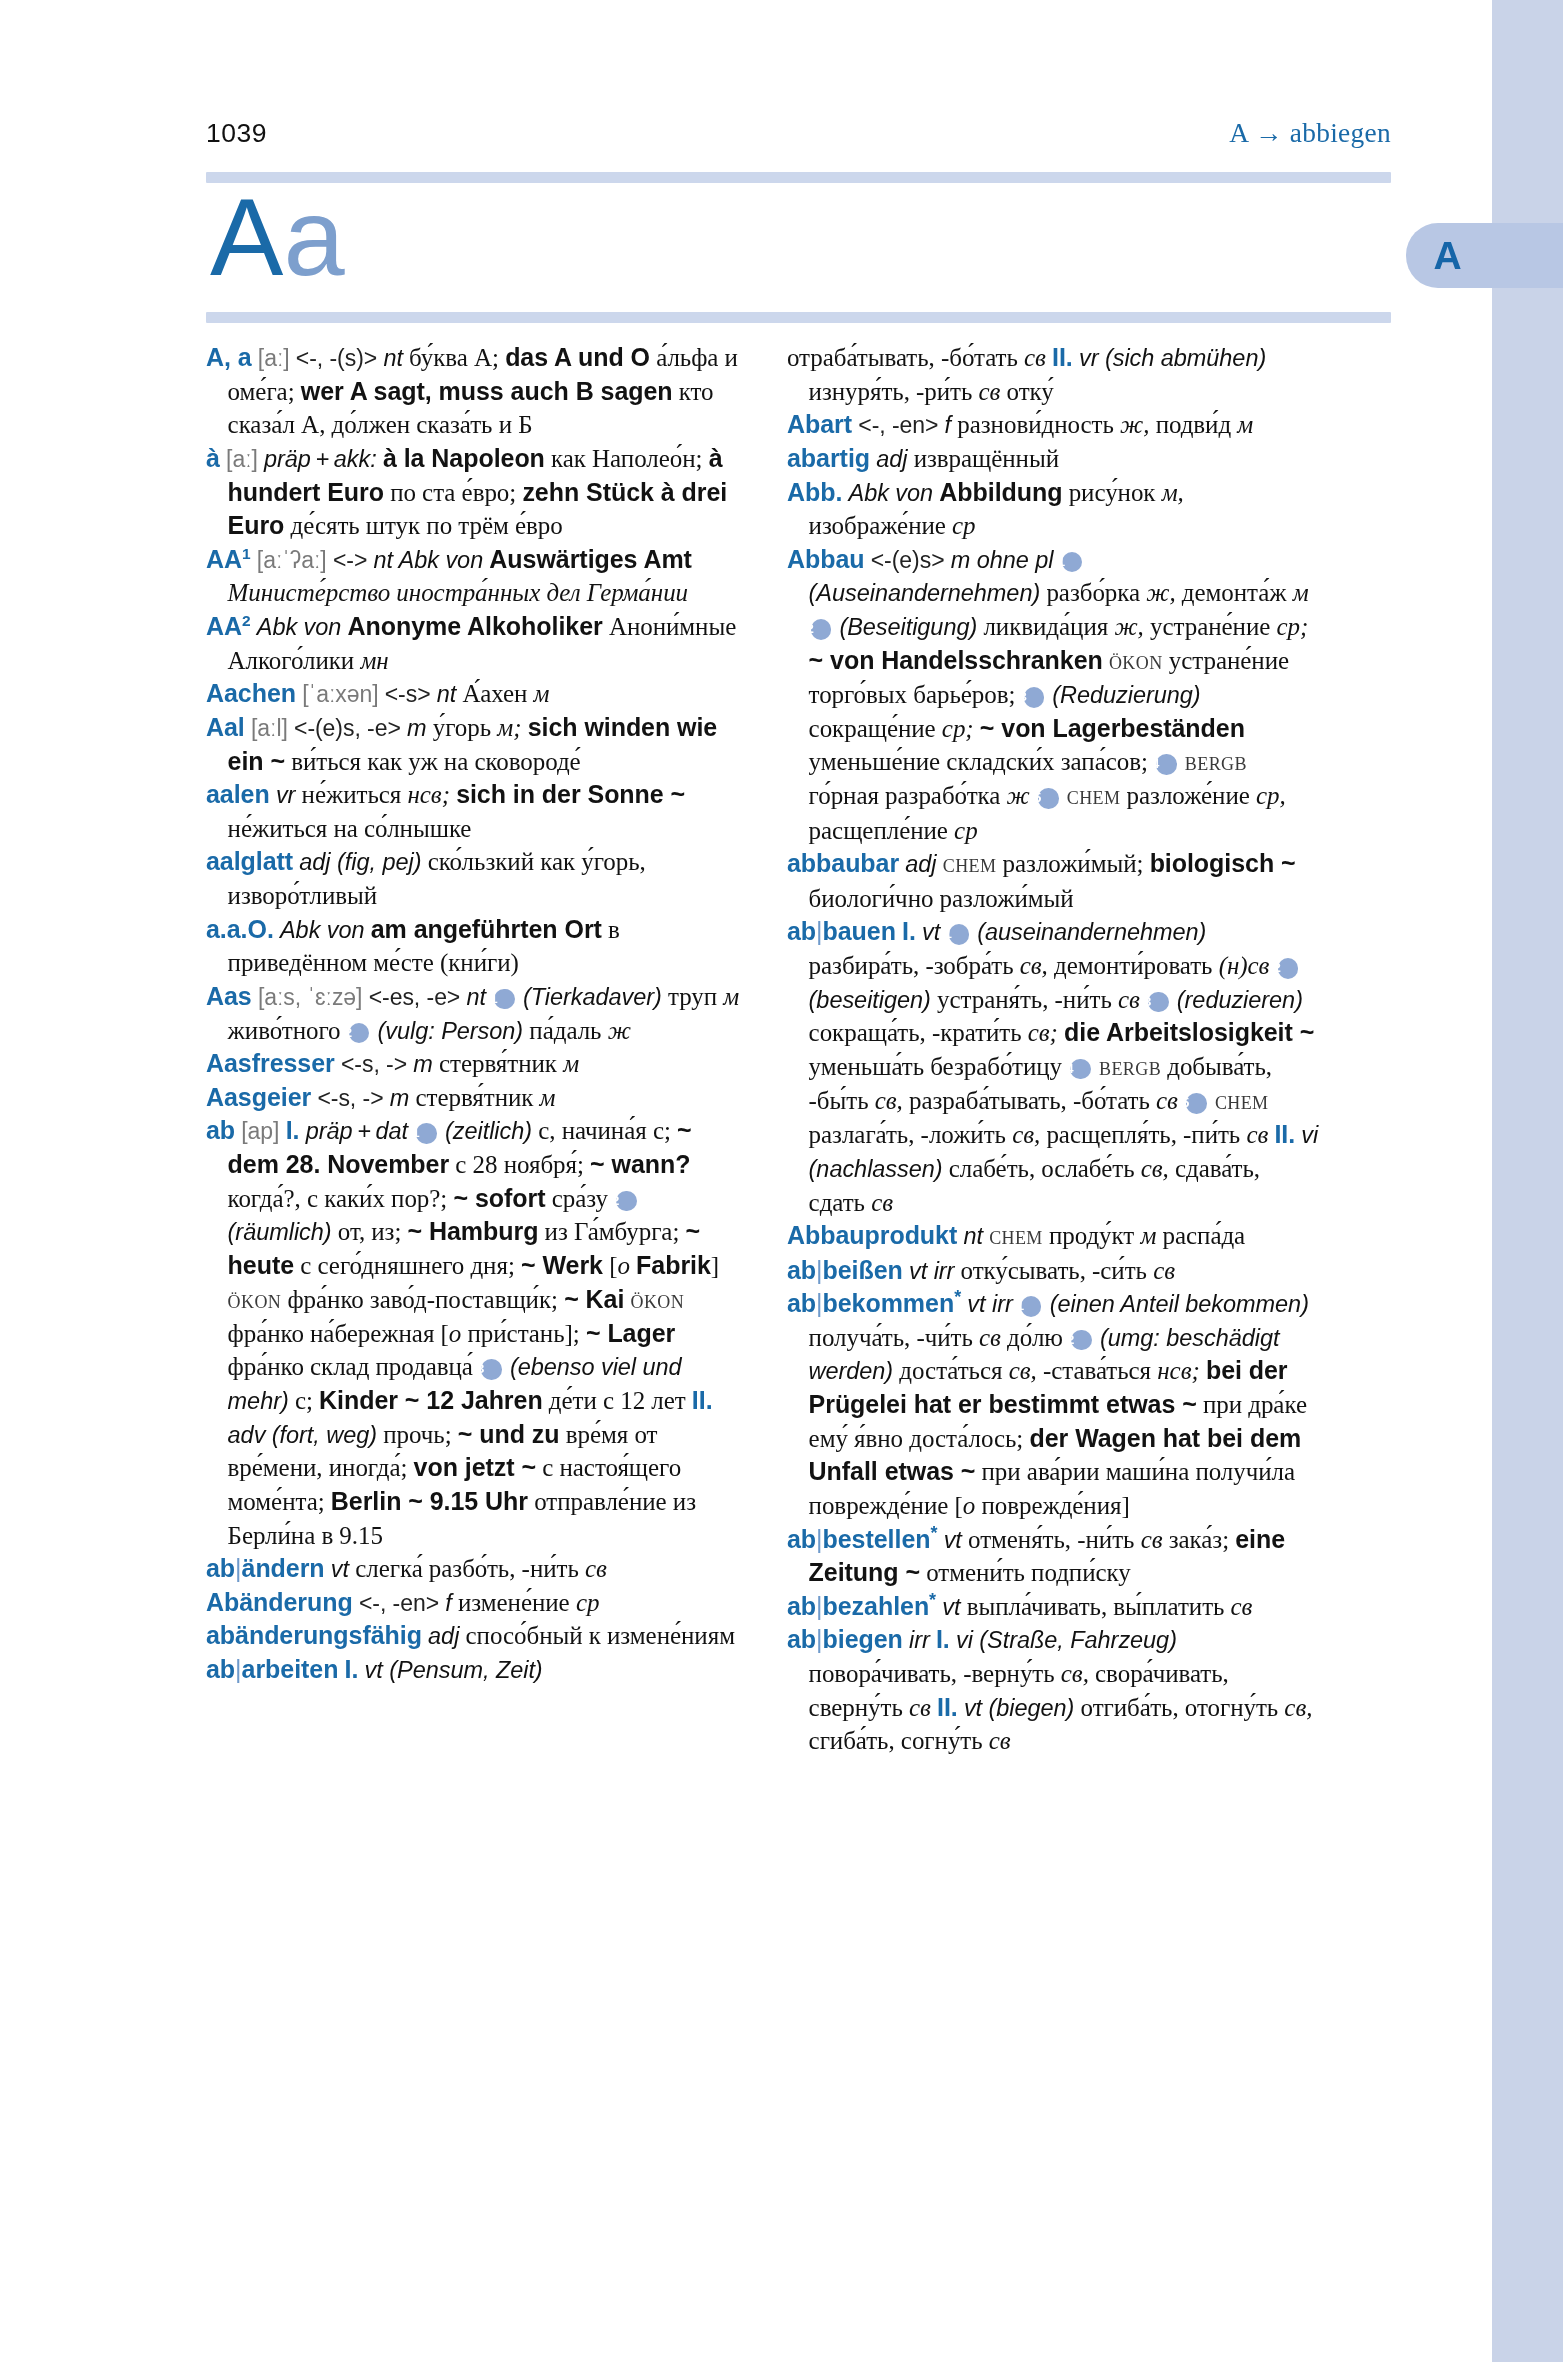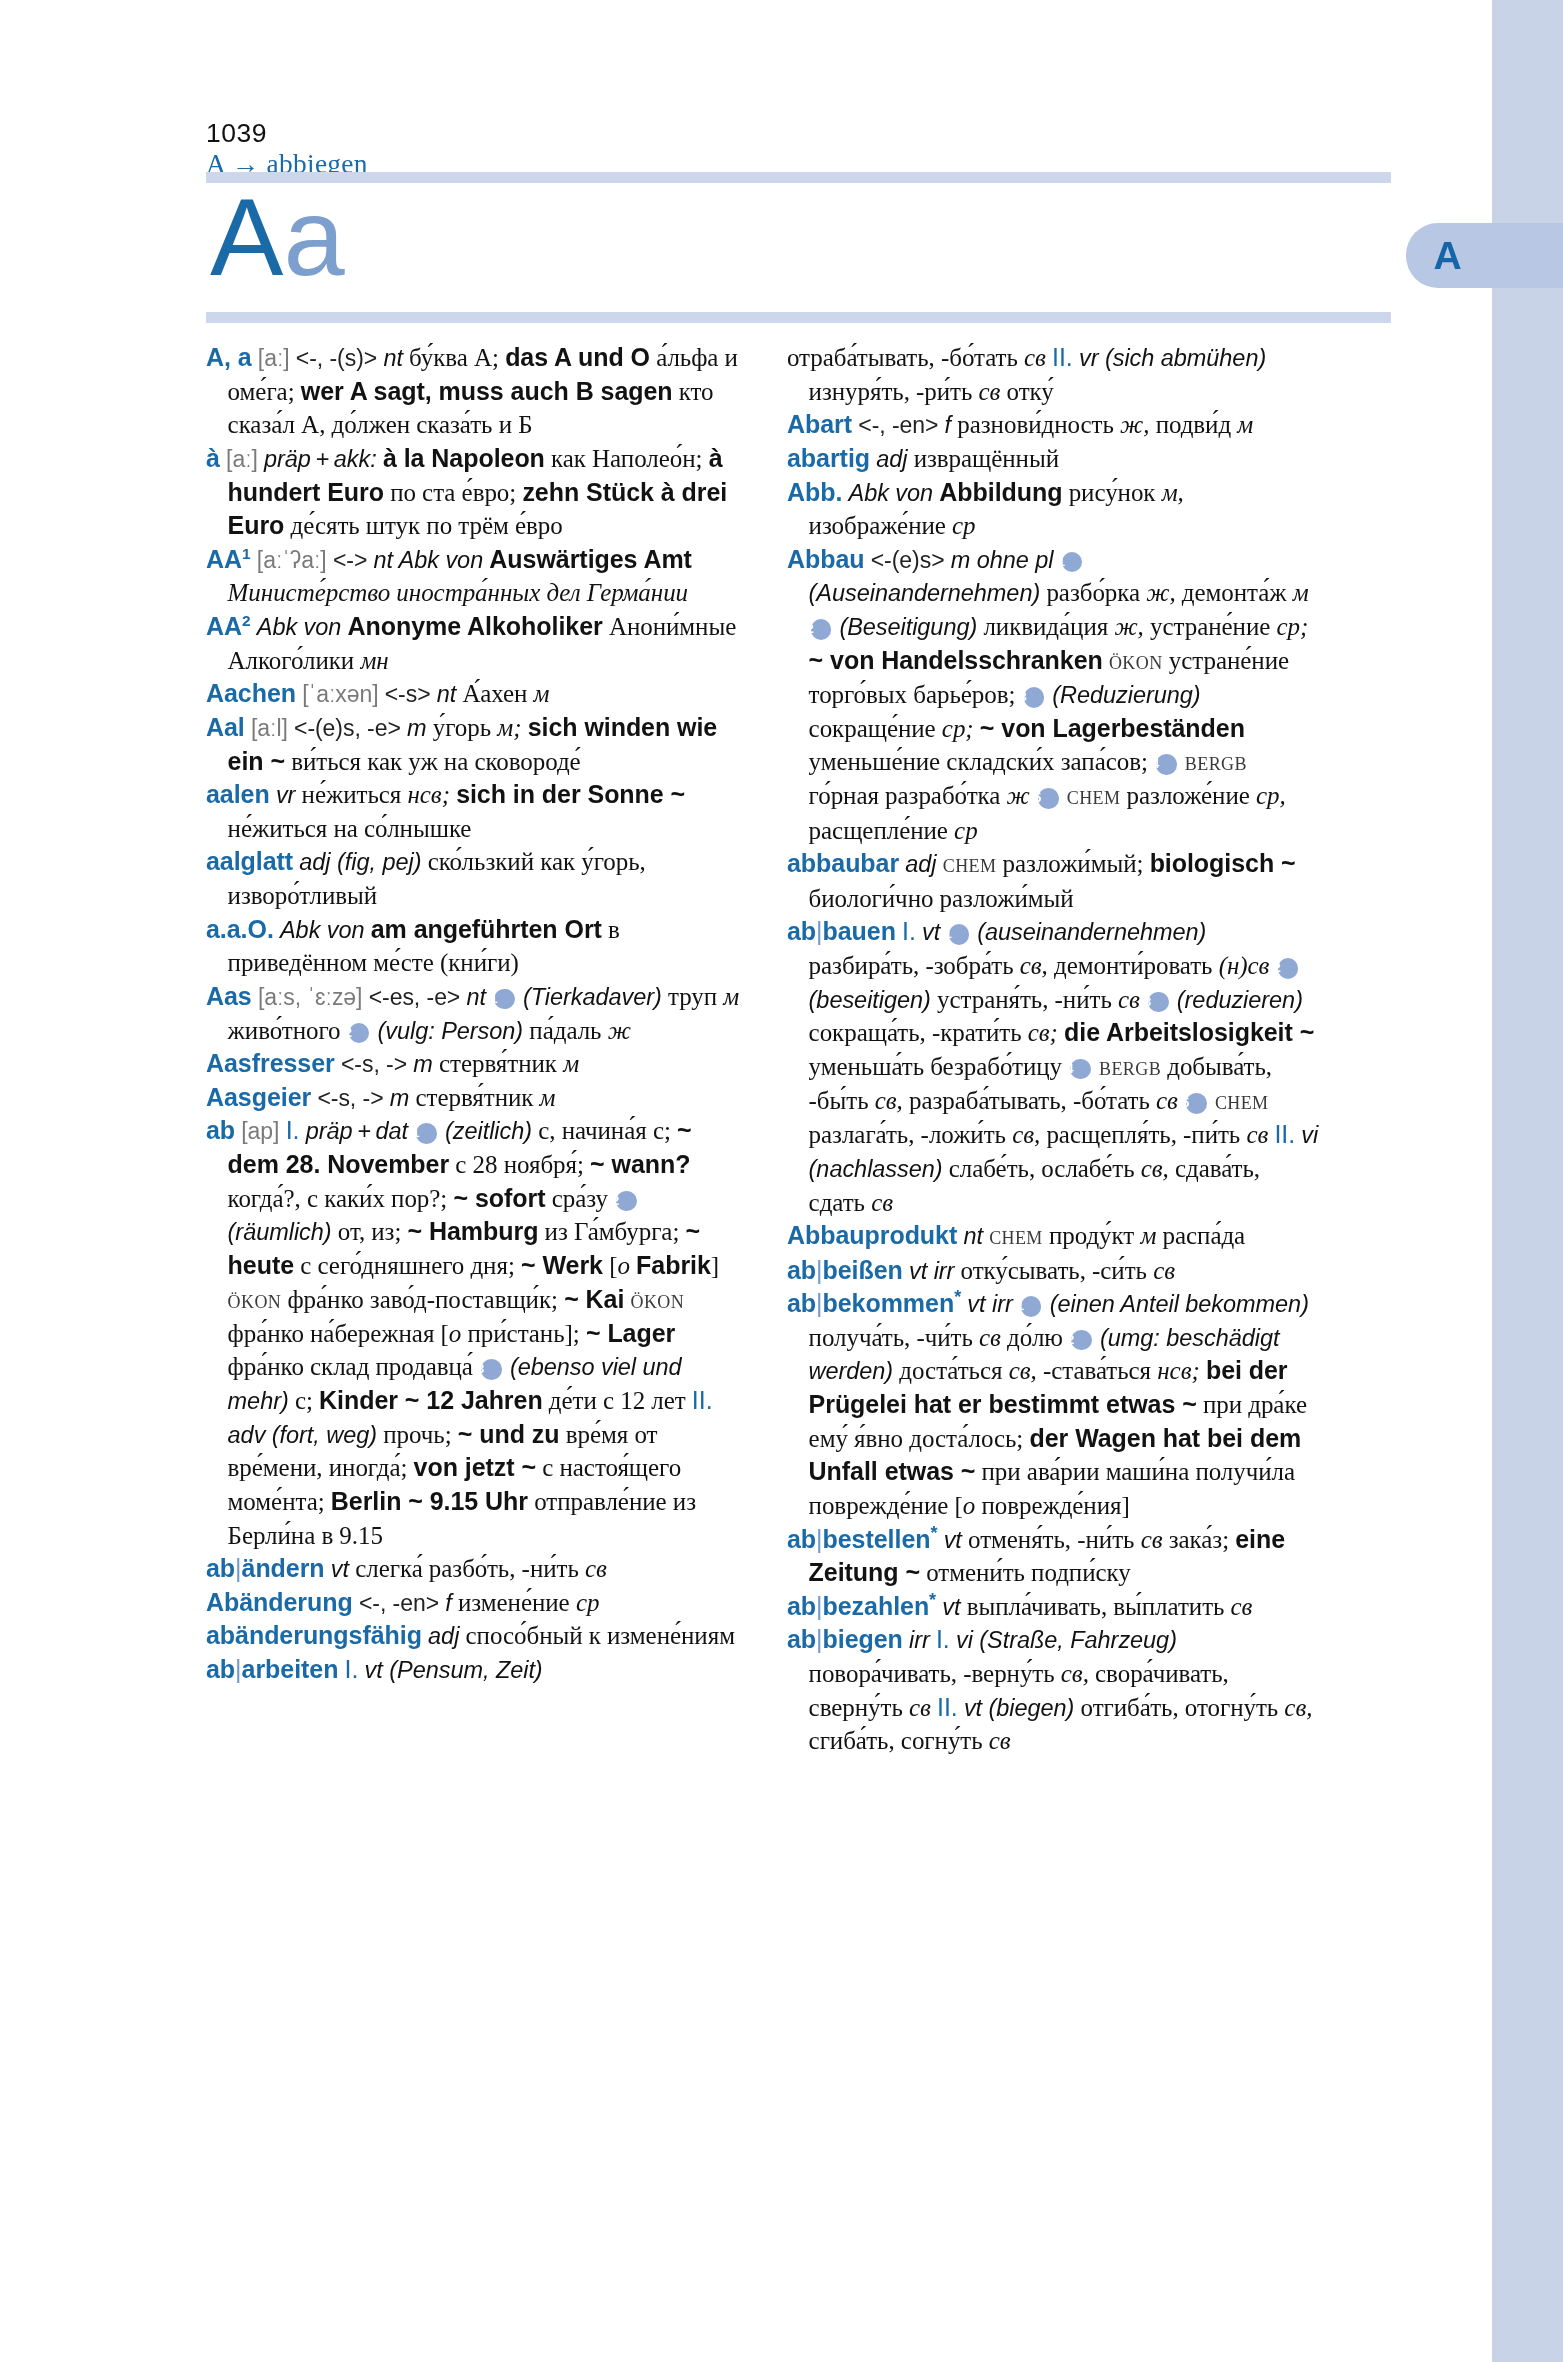--- a/index.html
+++ b/index.html
@@ -43,21 +43,20 @@
   
   #runhead {
     position: absolute;
     left: 206px;
     right: 172px;
     top: 118px;
     height: 39px;
     display: flex;
     align-items: baseline;
     justify-content: space-between;
-    flex-direction: column;
   }
   #folio {
     font-family: "Liberation Sans", sans-serif;
     font-size: 26.5px;
     color: #111111;
     letter-spacing: 0.5px;
   }
   #runhead-right {
     font-family: Liberation Serif, serif;
     font-size: 27.4px;
@@ -185,21 +184,21 @@
   }
   .ru {                 
     color: #121212;
   }
   .rui {                
     font-style: italic;
     color: #121212;
   }
   .rom {                
     font-family: "Liberation Sans", sans-serif;
-    font-weight: normal;
+    font-weight: bold;
     color: #1a6aa8;
     text-align: right;
   }
   .sc {                 
     font-variant: small-caps;
     text-transform: lowercase;
     font-size: 1.02em;
     color: #3a3a3a;
     letter-spacing: 0.4px;
   }

